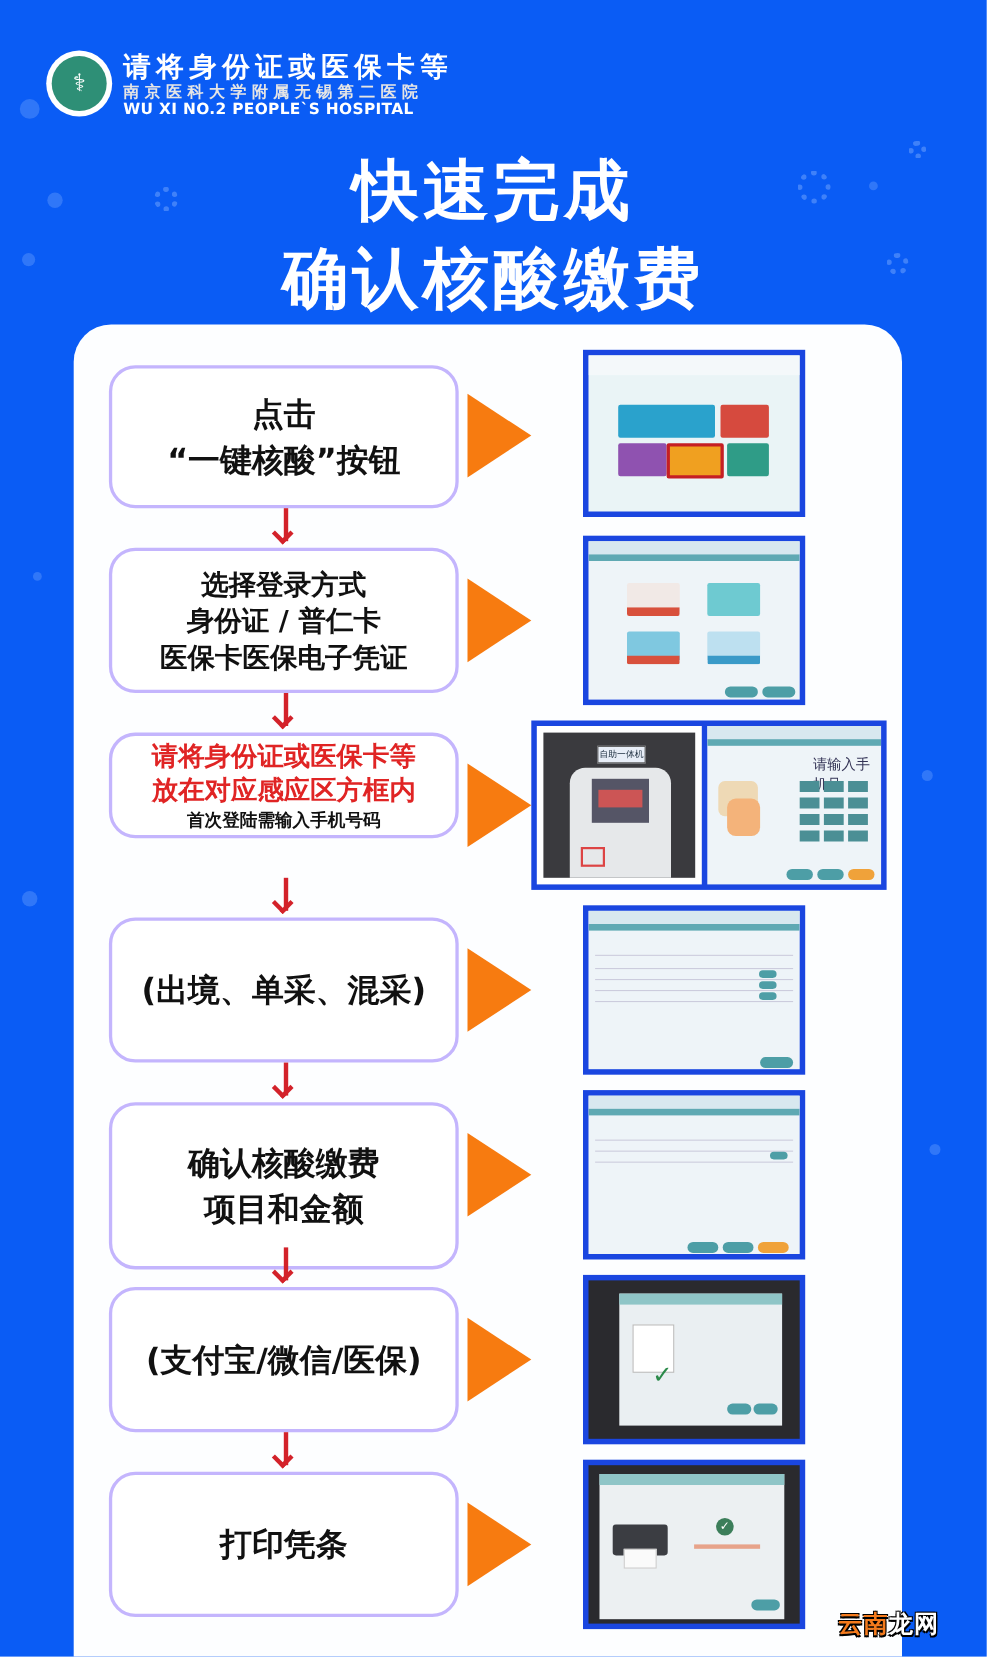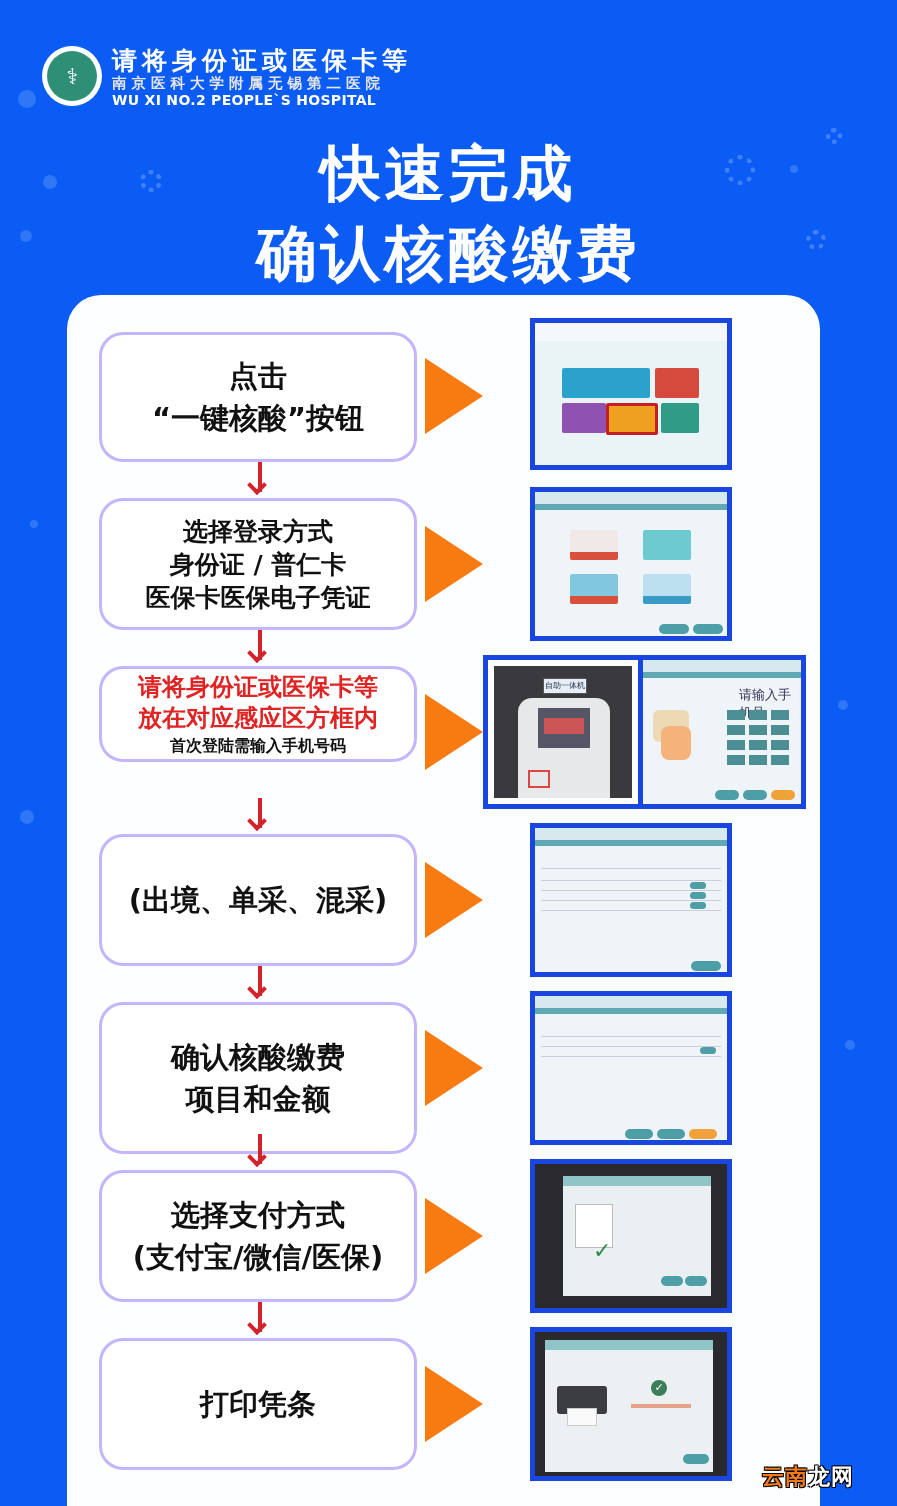--- a/index.html
+++ b/index.html
@@ -245,21 +245,20 @@
     <div class="pill orange" style="left:154px;top:133px;width:28px;"></div>
   </div>
 </div>
 
 <div class="arrow-down" style="top:1134px;">
     <div class="shaft"></div>
     <div class="head"></div>
   </div>
 
 <div class="step-box" style="top:1170px;height:132px;">
-  <div class="line">选择支付方式</div>
   <div class="line">(支付宝/微信/医保)</div>
 </div>
 <div class="arrow-right" style="top:1198px;"></div>
 <div class="shot" style="left:530px;top:1159px;width:202px;height:154px;">
   <div class="shot-inner dark">
     <div style="position:absolute;left:28px;top:12px;width:148px;height:120px;background:#eaeff2;"></div>
     <div style="position:absolute;left:28px;top:12px;width:148px;height:10px;background:#8fc5c7;"></div>
     <div style="position:absolute;left:40px;top:40px;width:38px;height:44px;background:#fff;border:1px solid #bbb;"></div>
     <div style="position:absolute;left:58px;top:74px;font-size:22px;color:#2b8a4a;font-weight:bold;">✓</div>
     <div class="pill" style="left:126px;top:112px;width:22px;"></div>

